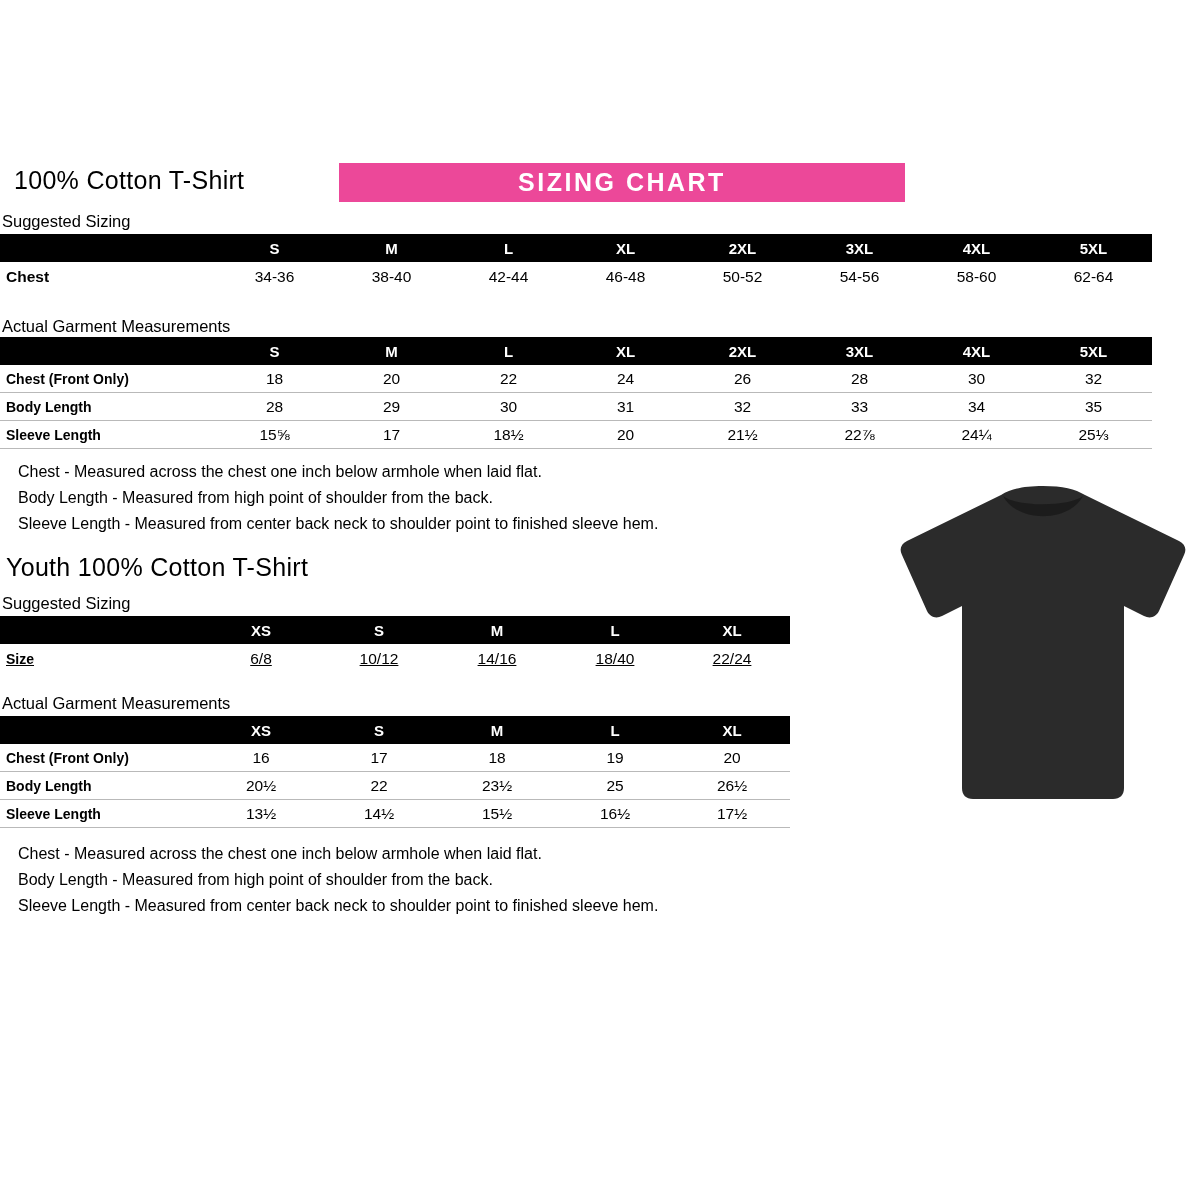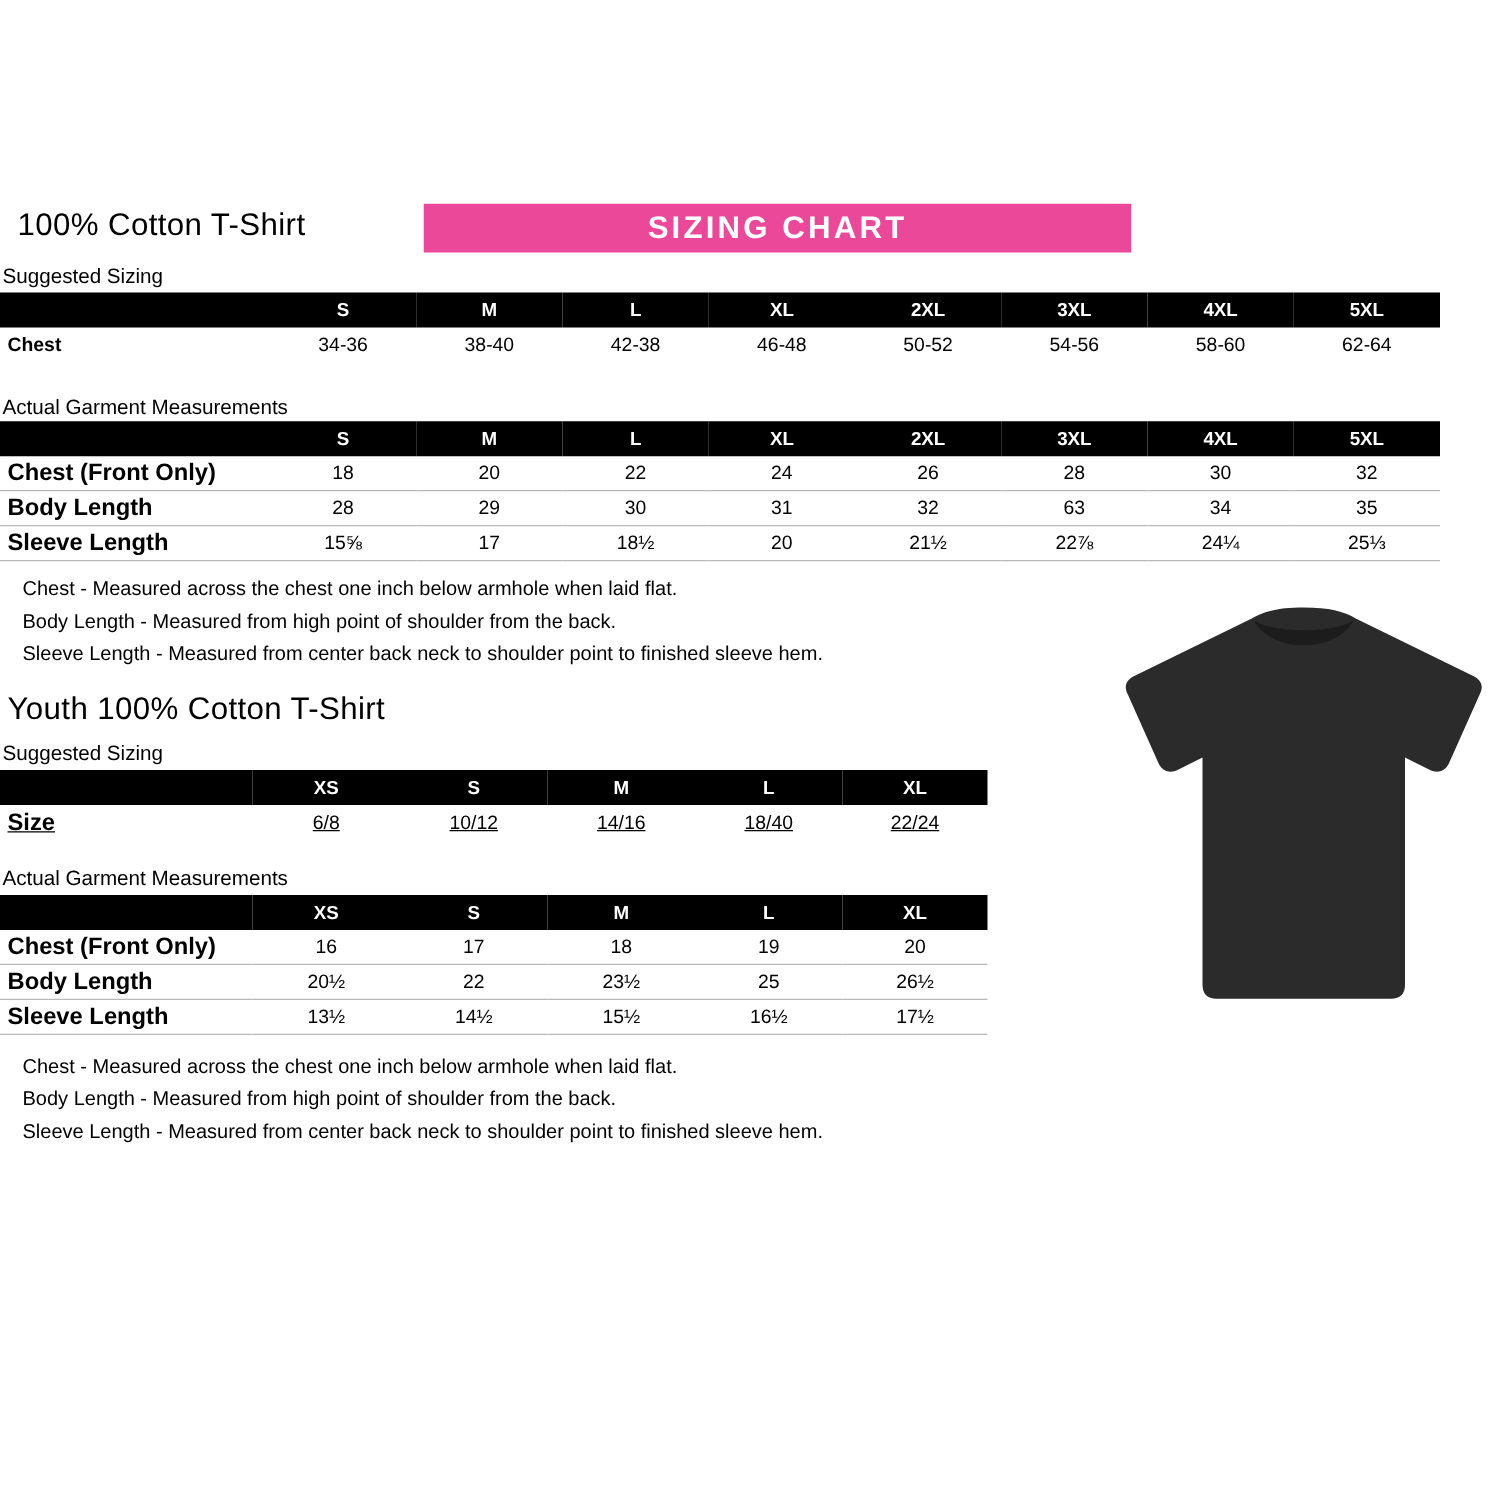--- a/index.html
+++ b/index.html
@@ -110,21 +110,21 @@
     background: #000000;
     color: #ffffff;
     font-weight: bold;
     font-size: 15px;
     height: 28px;
   }
   table.size-table tbody td.rowlabel {
     text-align: left;
     padding-left: 6px;
     font-weight: bold;
-    font-size: 19px;
+    font-size: 14px;
   }
   table.size-table tbody tr {
     border-bottom: 1px solid #b9b9b9;
   }
   table.size-table tbody tr:last-child {
     border-bottom: 1px solid #b9b9b9;
   }
 
   
   #adult-suggested {
@@ -220,21 +220,21 @@
         <th>3XL</th>
         <th>4XL</th>
         <th>5XL</th>
       </tr>
     </thead>
     <tbody>
       <tr>
         <td class="rowlabel">Chest</td>
         <td>34-36</td>
         <td>38-40</td>
-        <td>42-38</td>
+        <td>42-44</td>
         <td>46-48</td>
         <td>50-52</td>
         <td>54-56</td>
         <td>58-60</td>
         <td>62-64</td>
       </tr>
     </tbody>
   </table>
 
   <div class="label-actual-adult">Actual Garment Measurements</div>
@@ -276,21 +276,21 @@
         <td>30</td>
         <td>32</td>
       </tr>
       <tr>
         <td class="rowlabel">Body Length</td>
         <td>28</td>
         <td>29</td>
         <td>30</td>
         <td>31</td>
         <td>32</td>
-        <td>63</td>
+        <td>33</td>
         <td>34</td>
         <td>35</td>
       </tr>
       <tr>
         <td class="rowlabel">Sleeve Length</td>
         <td>15⅝</td>
         <td>17</td>
         <td>18½</td>
         <td>20</td>
         <td>21½</td>

